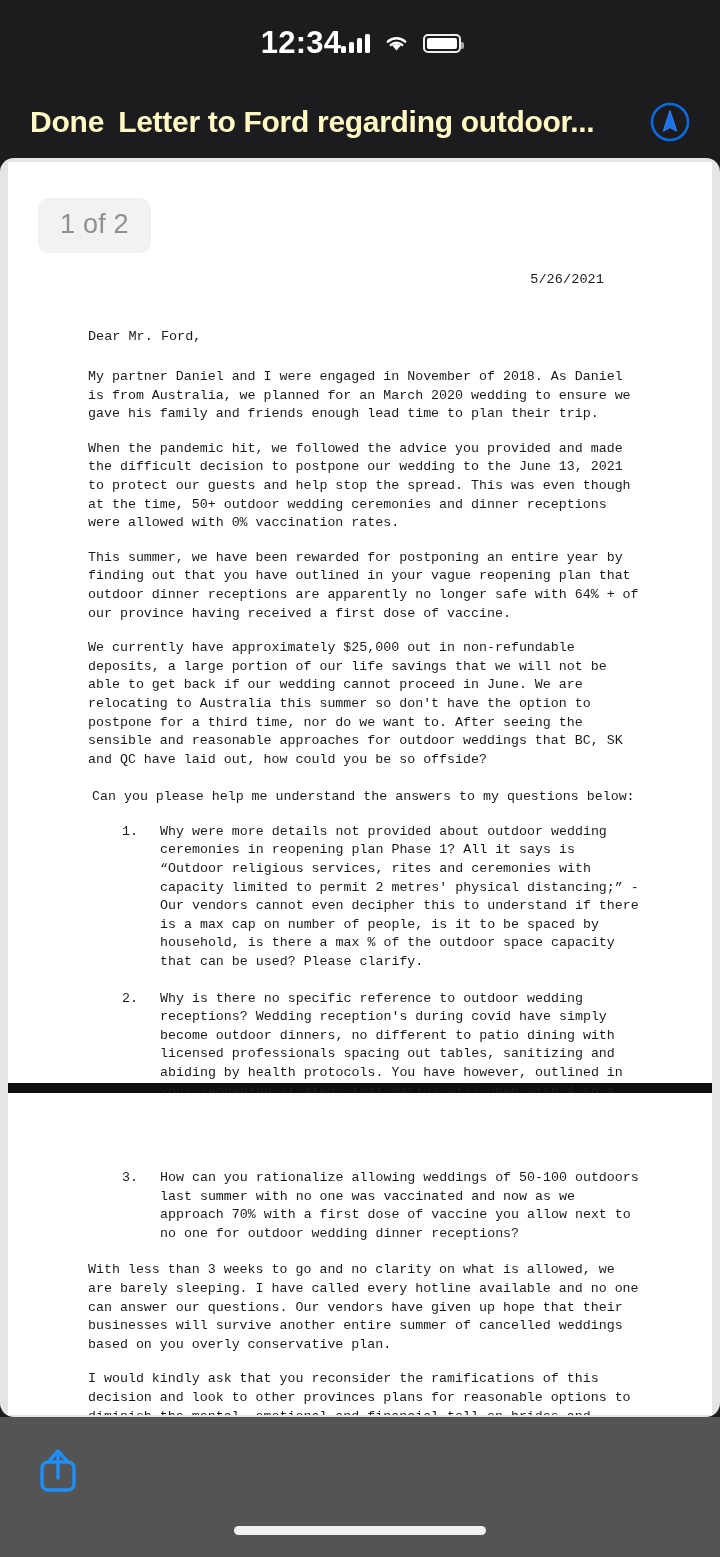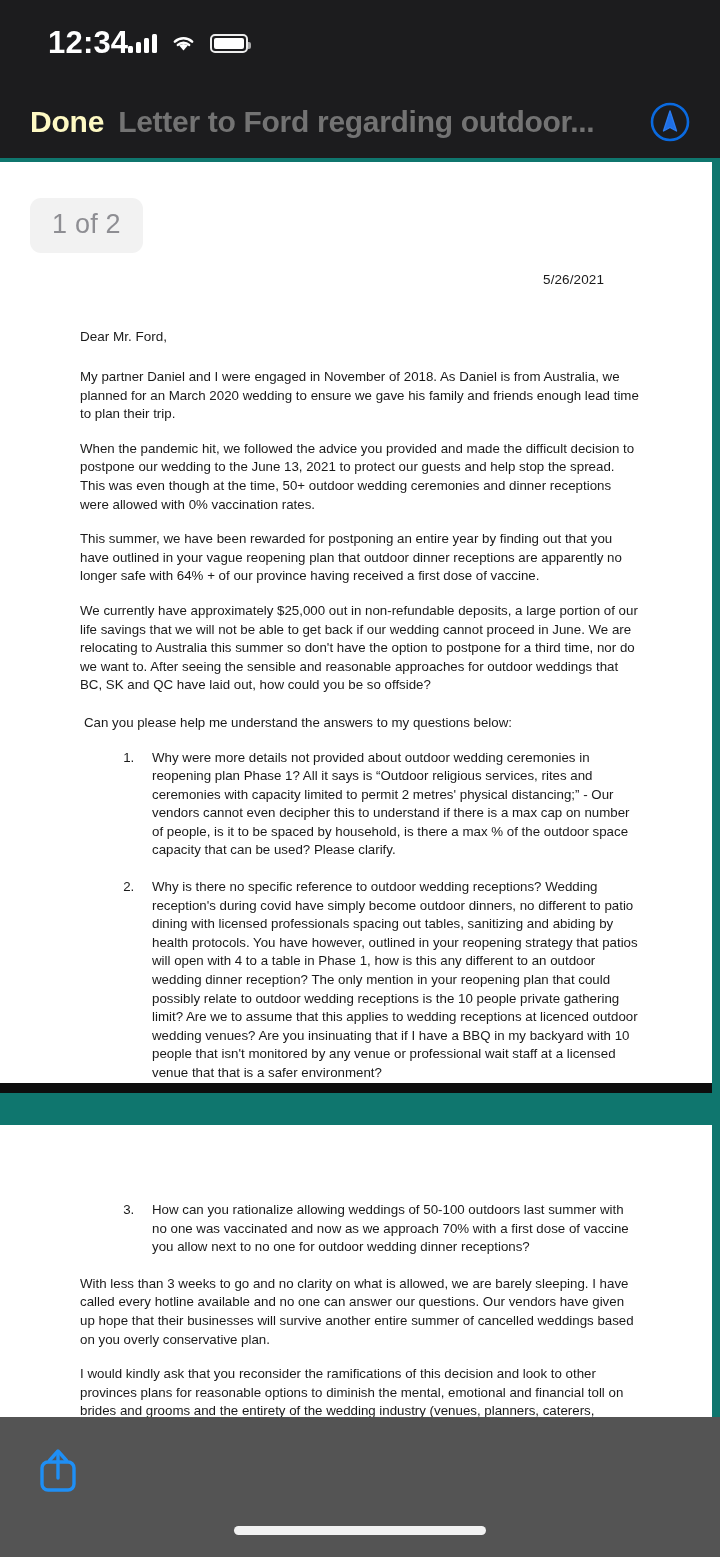--- a/index.html
+++ b/index.html
@@ -21,21 +21,21 @@
     flex-direction: column;
   }
 
   
   .status-bar {
     height: 86px;
     flex: 0 0 86px;
     background: #1c1c1e;
     display: flex;
     align-items: center;
-    justify-content: flex-start;
+    justify-content: center;
     padding: 0 46px 0 48px;
   }
   .status-time {
     color: #ffffff;
     font-size: 31px;
     font-weight: 600;
     letter-spacing: 0.2px;
   }
   .status-icons {
     display: flex;
@@ -98,79 +98,79 @@
   }
   .nav-done {
     color: #fef9c3;
     font-size: 30px;
     font-weight: 600;
     letter-spacing: -0.2px;
     cursor: pointer;
     white-space: nowrap;
   }
   .nav-title {
-    color: #737373;
+    color: #fef9c3;
     font-size: 30px;
     font-weight: 600;
     letter-spacing: -0.3px;
     white-space: nowrap;
     overflow: hidden;
     flex: 1;
   }
   .nav-markup {
     width: 44px;
     height: 44px;
     flex: 0 0 44px;
     display: flex;
     align-items: center;
     justify-content: center;
     cursor: pointer;
   }
 
   
   .doc-area {
     flex: 1 1 auto;
-    background: #0f766e;
+    background: #e5e5e5;
     position: relative;
     overflow: hidden;
-    padding: 4px 8px 0 0;
+    padding: 4px 8px 0 8px;
+    border-radius: 14px;
   }
 
   .page {
     background: #ffffff;
     width: 100%;
     position: relative;
   }
   .page-one {
     height: 921px;
     padding: 0;
   }
   .page-gap { height: 10px; background: #0d0d0d; }
   .page-two {
     height: 322px;
     overflow: hidden;
-    margin-top: 32px;
   }
 
   .page-badge {
     position: absolute;
     left: 30px;
     top: 36px;
     background: #f2f2f2;
     color: #8e8e93;
     font-size: 27px;
     font-weight: 400;
     padding: 11px 22px 13px 22px;
     border-radius: 11px;
     letter-spacing: 0.2px;
   }
 
   .doc-body {
     padding: 0 70px 0 80px;
-    font-family: Liberation Sans, sans-serif;
+    font-family: Liberation Mono, monospace;
     color: #1a1a1a;
   }
 
   .doc-date {
     text-align: right;
     font-size: 13.5px;
     padding-top: 110px;
     padding-right: 38px;
     letter-spacing: 0.1px;
   }

